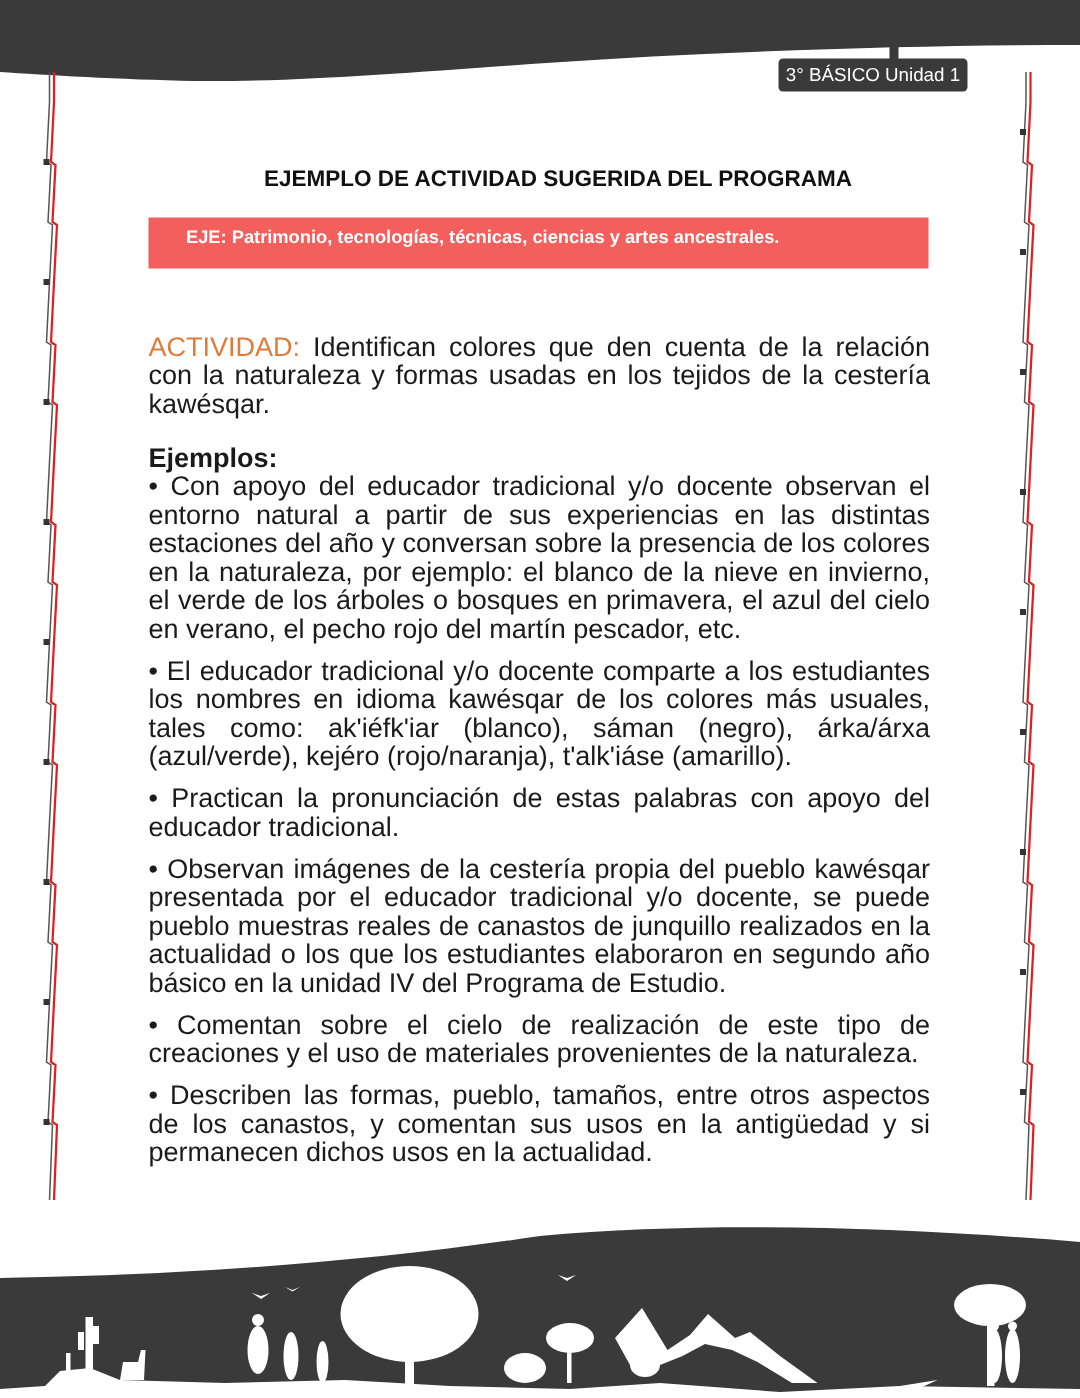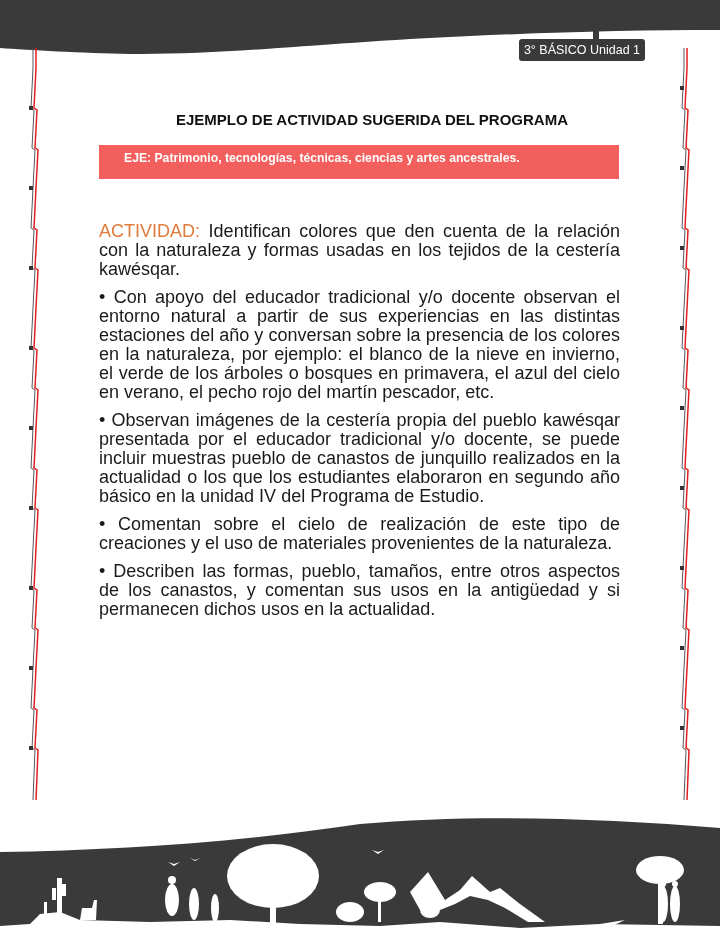--- a/index.html
+++ b/index.html
@@ -84,22 +84,25 @@
 </svg>
 
 <div class="title">EJEMPLO DE ACTIVIDAD SUGERIDA DEL PROGRAMA</div>
 
 <div class="eje-box">
   <span class="eje-text">EJE: Patrimonio, tecnologías, técnicas, ciencias y artes ancestrales.</span>
 </div>
 
 <div class="content">
   <p><span class="activity-label">ACTIVIDAD:</span><span> Identifican colores que den cuenta de la relación con la naturaleza y formas usadas en los tejidos de la cestería kawésqar.</span></p>
+  <p class="ejemplos-title">Ejemplos:</p>
   <p>• Con apoyo del educador tradicional y/o docente observan el entorno natural a partir de sus experiencias en las distintas estaciones del año y conversan sobre la presencia de los colores en la naturaleza, por ejemplo: el blanco de la nieve en invierno, el verde de los árboles o bosques en primavera, el azul del cielo en verano, el pecho rojo del martín pescador, etc.</p>
-  <p>• Observan imágenes de la cestería propia del pueblo kawésqar presentada por el educador tradicional y/o docente, se puede incluir muestras pueblo de canastos de junquillo realizados en la actualidad o los que los estudiantes elaboraron en segundo año básico en la unidad IV del Programa de Estudio.</p>
+  <p>• El educador tradicional y/o docente comparte a los estudiantes los nombres en idioma kawésqar de los colores más usuales, tales como: ak'iéfk'iar (blanco), sáman (negro), árka/árxa (azul/verde), kejéro (rojo/naranja), t'alk'iáse (amarillo).</p>
+  <p>• Practican la pronunciación de estas palabras con apoyo del educador tradicional.</p>
+  <p>• Observan imágenes de la cestería propia del pueblo kawésqar presentada por el educador tradicional y/o docente, se puede pueblo muestras reales de canastos de junquillo realizados en la actualidad o los que los estudiantes elaboraron en segundo año básico en la unidad IV del Programa de Estudio.</p>
   <p>• Comentan sobre el cielo de realización de este tipo de creaciones y el uso de materiales provenientes de la naturaleza.</p>
   <p>• Describen las formas, pueblo, tamaños, entre otros aspectos de los canastos, y comentan sus usos en la antigüedad y si permanecen dichos usos en la actualidad.</p>
 </div>
 
 <svg class="bottom-band" viewBox="0 0 720 152" preserveAspectRatio="none">
   <path d="M0 72 C120 70 240 62 360 44 C470 34 600 38 720 48 V152 H0 Z" fill="#3a3a3a"></path>
   <g fill="#ffffff">
 
     <path d="M0 152 V146 L30 144 L40 134 L60 132 L80 140 L150 142 L230 140 L300 144 L380 146 L440 142 L520 148 L600 144 L720 146 V152 Z"></path>
 

